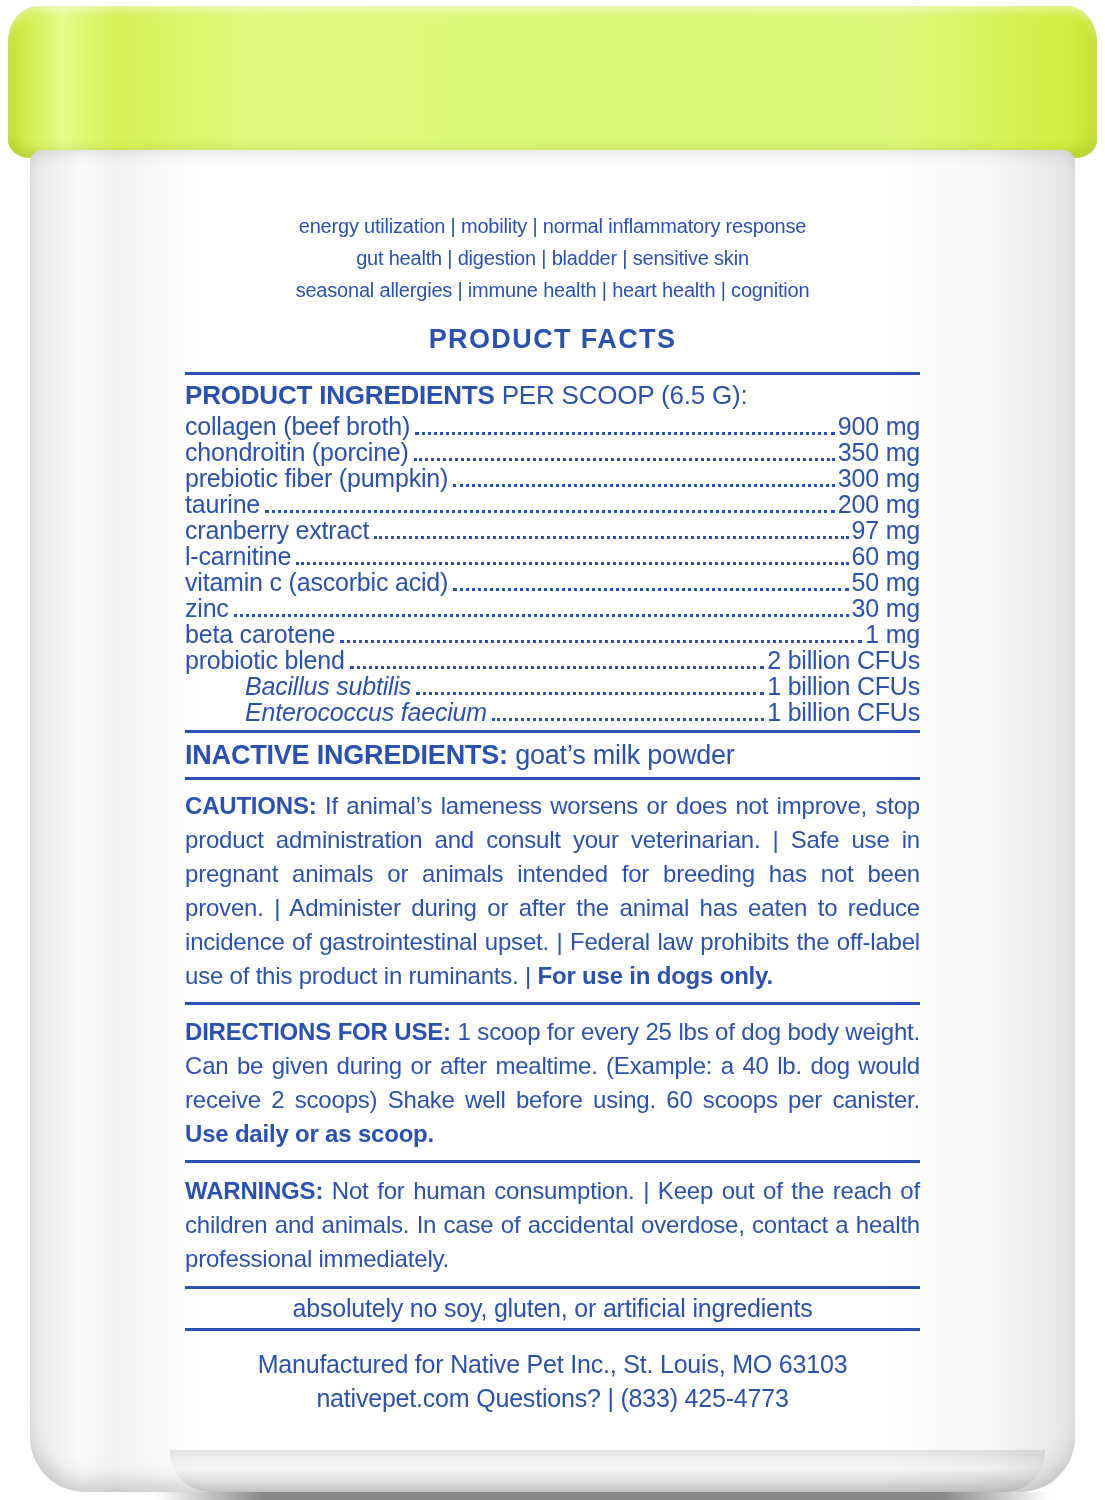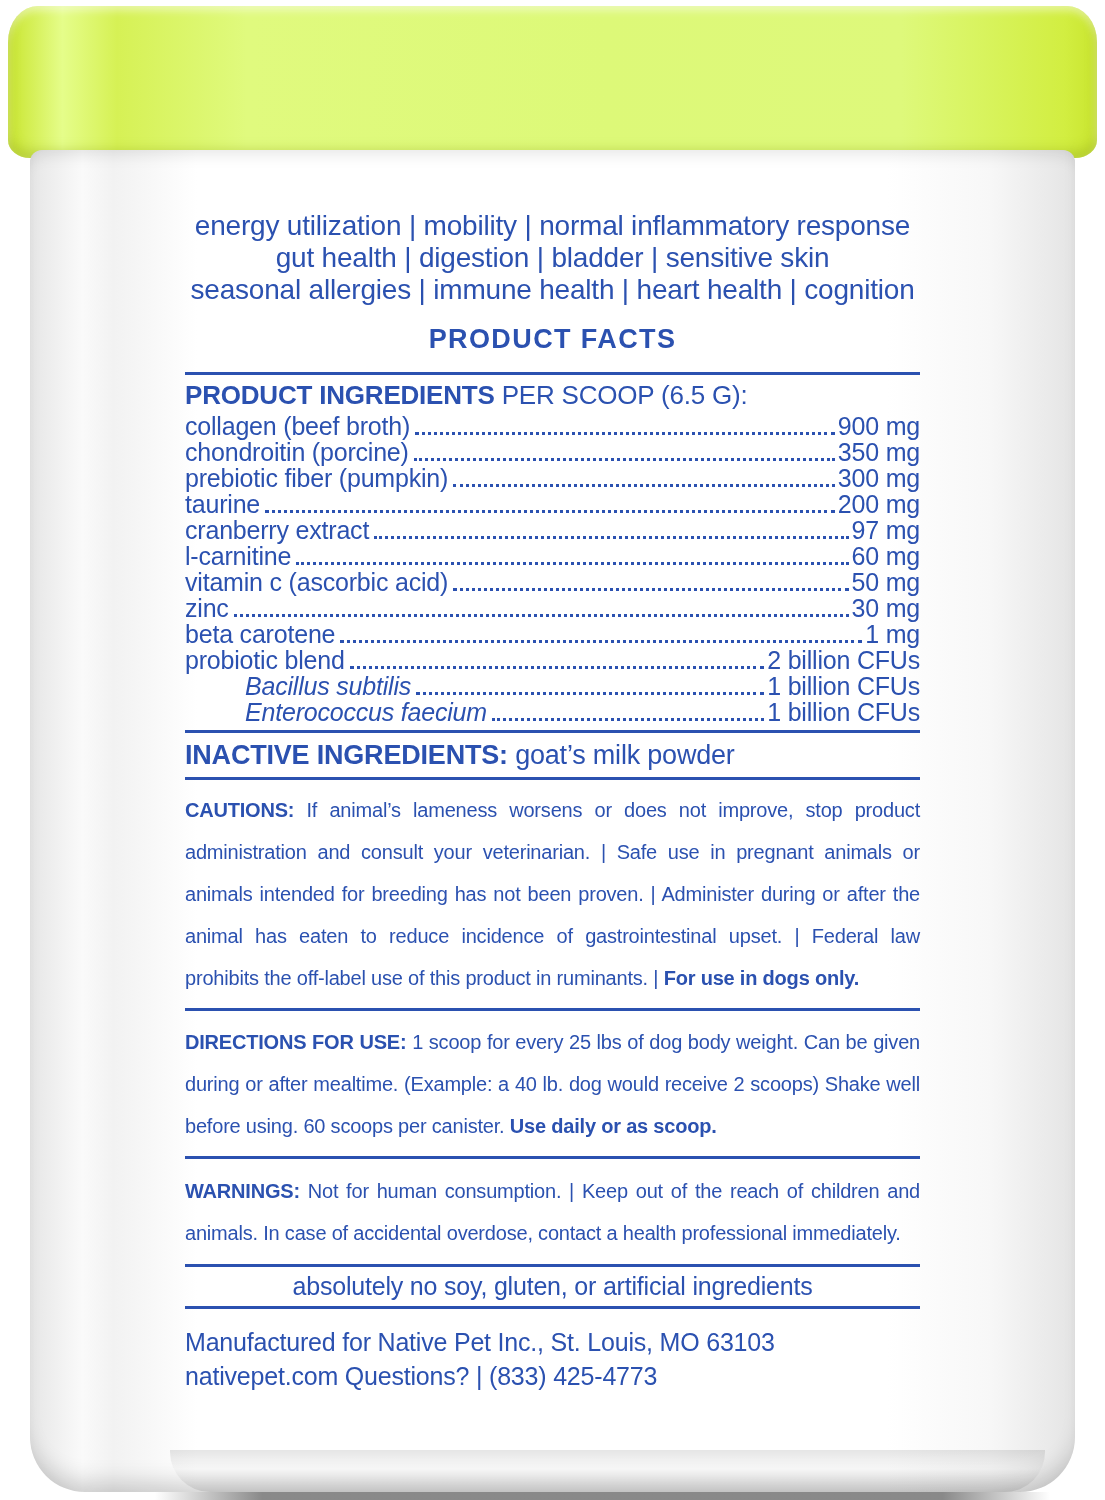--- a/index.html
+++ b/index.html
@@ -52,21 +52,21 @@
   
   .content {
     position: absolute;
     left: 155px; top: 60px;
     width: 735px;
   }
   .title {
     font-size: 30px; font-weight: 400; letter-spacing: 0.6px;
     text-align: center; margin-bottom: 5px; white-space: nowrap;
   }
-  .benefits { text-align: center; font-size: 28px; line-height: 32px; letter-spacing: -0.2px; margin-bottom: 18px; }
+  .benefits { text-align: center; font-size: 20px; line-height: 32px; letter-spacing: -0.2px; margin-bottom: 18px; }
   .benefits div { white-space: nowrap; }
   .pf-title {
     font-size: 27px; font-weight: 700; letter-spacing: 1.4px;
     text-align: center; margin-bottom: 17px;
   }
   .rule {
     border: 0; border-top: 3px solid #2b51b0; height: 0;
   }
   .r-pf      { margin: 0 0 4px 0; }
   .r-ing     { margin: 5px 0 7px 0; }
@@ -83,23 +83,23 @@
     letter-spacing: -0.2px; white-space: nowrap;
   }
   .ing-row.sub { padding-left: 60px; }
   .it { font-style: italic; }
   .leader {
     flex: 1 1 auto; min-width: 18px;
     border-bottom: 3px dotted #2b51b0;
     margin: 0 3px 6px 5px;
   }
   .inactive-row { font-size: 27px; line-height: 30px; letter-spacing: -0.2px; }
-  .para { font-size: 20px; line-height: 42px; text-align: justify; letter-spacing: -0.2px; }
+  .para { font-size: 24px; line-height: 34px; text-align: justify; letter-spacing: -0.2px; }
   .nosoy { font-size: 25px; text-align: center; letter-spacing: -0.2px; }
-  .footer { font-size: 25px; line-height: 34px; text-align: left; letter-spacing: -0.2px; margin-top: 6px; }
+  .footer { font-size: 25px; line-height: 34px; text-align: center; letter-spacing: -0.2px; margin-top: 6px; }
 </style>
 </head>
 <body>
 
 <div class="stage">
 
   <div class="lid"></div>
 
   <div class="can">
     <div class="content">

